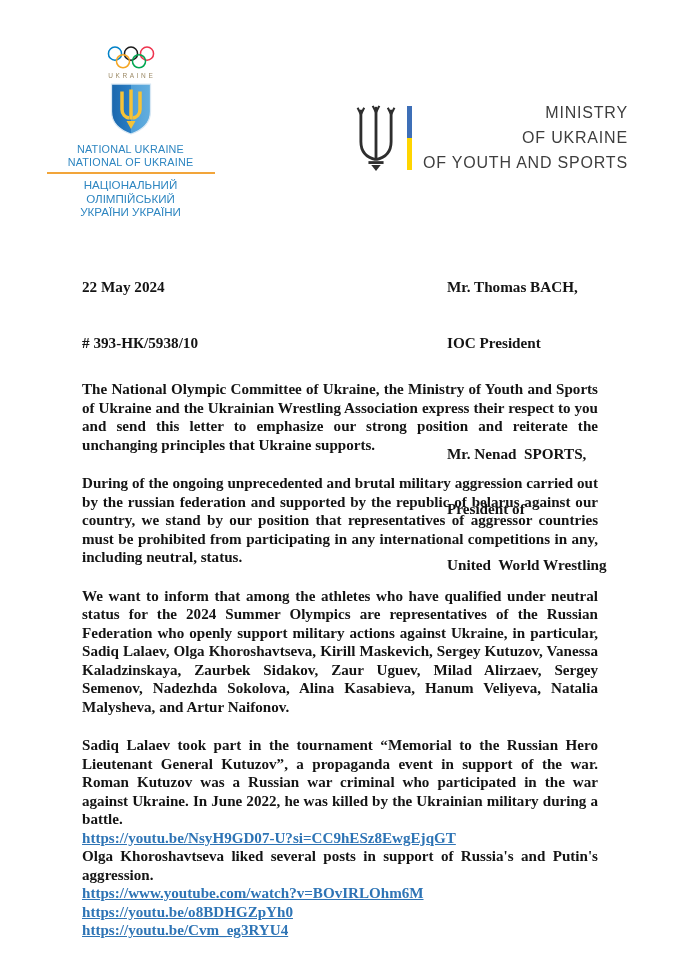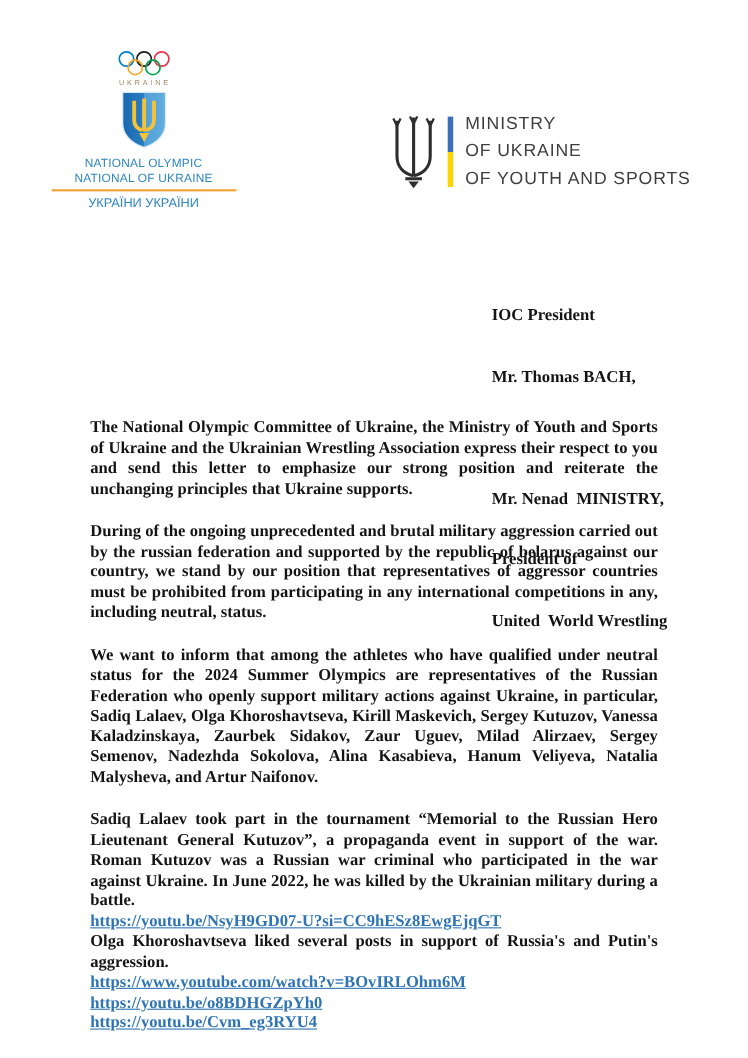--- a/index.html
+++ b/index.html
@@ -69,20 +69,21 @@
     margin: 0 11px 0 9px;
     background: linear-gradient(to bottom, #3E6FB7 0 50%, #FFD500 50% 100%);
   }
   .ministry-text {
     font-family: "Liberation Sans", sans-serif;
     font-size: 16px;
     line-height: 25px;
     letter-spacing: 0.8px;
     color: #3E3E3E;
     white-space: nowrap;
+    text-align: right;
   }
 
   
   .date-block {
     position: absolute;
     left: 82px;
     top: 241px;
     font-weight: bold;
     font-size: 15.2px;
     line-height: 18.5px;
@@ -150,25 +151,26 @@
         <path d="M3 3 H81 V58 C81 82 62 96 42 103 C22 96 3 82 3 58 Z" fill="url(#shieldGrad)" stroke="#d8e8f4" stroke-width="2.5"></path>
         <g stroke="#F6C337" stroke-width="7" fill="none">
           <path d="M42 14 V74"></path>
           <path d="M24 18 V54 C24 64 31 70 38 71"></path>
           <path d="M60 18 V54 C60 64 53 70 46 71"></path>
         </g>
         <path d="M33 77 H51 L42 93 Z" fill="#F6C337"></path>
       </svg>
     </div>
     <div class="noc-name-en">
-      <div>NATIONAL OLYMPIC</div>
+      <div>NATIONAL UKRAINE</div>
       <div>NATIONAL OF UKRAINE</div>
     </div>
     <div class="noc-divider"></div>
     <div class="noc-name-uk">
+      <div>НАЦІОНАЛЬНИЙ ОЛІМПІЙСЬКИЙ</div>
       <div>УКРАЇНИ УКРАЇНИ</div>
     </div>
   </div>
 
   <div class="ministry-logo">
     <div class="ministry-trident">
       <svg viewBox="0 0 46 72" fill="none" stroke="#2e2e2e" stroke-width="3">
         <path d="M23 3 V59"></path>
         <path d="M7 6 V40 C7 51 14 57 23 59"></path>
         <path d="M39 6 V40 C39 51 32 57 23 59"></path>
@@ -180,26 +182,30 @@
       </svg>
     </div>
     <div class="flag-bar"></div>
     <div class="ministry-text">
       <div>MINISTRY</div>
       <div>OF UKRAINE</div>
       <div>OF YOUTH AND SPORTS</div>
     </div>
   </div>
 
+  <div class="date-block">
+    <div>22 May 2024</div>
+    <div># 393-НК/5938/10</div>
+  </div>
 
   <div class="recipients">
+    <div>Mr. Thomas BACH,</div>
     <div>IOC President</div>
-    <div>Mr. Thomas BACH,</div>
     <div class="recipient-gap"></div>
-    <div>Mr. Nenad  MINISTRY,</div>
+    <div>Mr. Nenad  SPORTS,</div>
     <div>President of</div>
     <div>United  World Wrestling</div>
   </div>
 
   <div class="body-text">
     <p>The National Olympic Committee of Ukraine, the Ministry of Youth and Sports of Ukraine and the Ukrainian Wrestling Association express their respect to you and send this letter to emphasize our strong position and reiterate the unchanging principles that Ukraine supports.</p>
     <p>During of the ongoing unprecedented and brutal military aggression carried out by the russian federation and supported by the republic of belarus against our country, we stand by our position that representatives of aggressor countries must be prohibited from participating in any international competitions in any, including neutral, status.</p>
     <p>We want to inform that among the athletes who have qualified under neutral status for the 2024 Summer Olympics are representatives of the Russian Federation who openly support military actions against Ukraine, in particular, Sadiq Lalaev, Olga Khoroshavtseva, Kirill Maskevich, Sergey Kutuzov, Vanessa Kaladzinskaya, Zaurbek Sidakov, Zaur Uguev, Milad Alirzaev, Sergey Semenov, Nadezhda Sokolova, Alina Kasabieva, Hanum Veliyeva, Natalia Malysheva, and Artur Naifonov.</p>
     <p class="no-gap">Sadiq Lalaev took part in the tournament “Memorial to the Russian Hero Lieutenant General Kutuzov”, a propaganda event in support of the war. Roman Kutuzov was a Russian war criminal who participated in the war against Ukraine. In June 2022, he was killed by the Ukrainian military during a battle.</p>
     <a class="doc-link block-end">https://youtu.be/NsyH9GD07-U?si=CC9hESz8EwgEjqGT</a>

